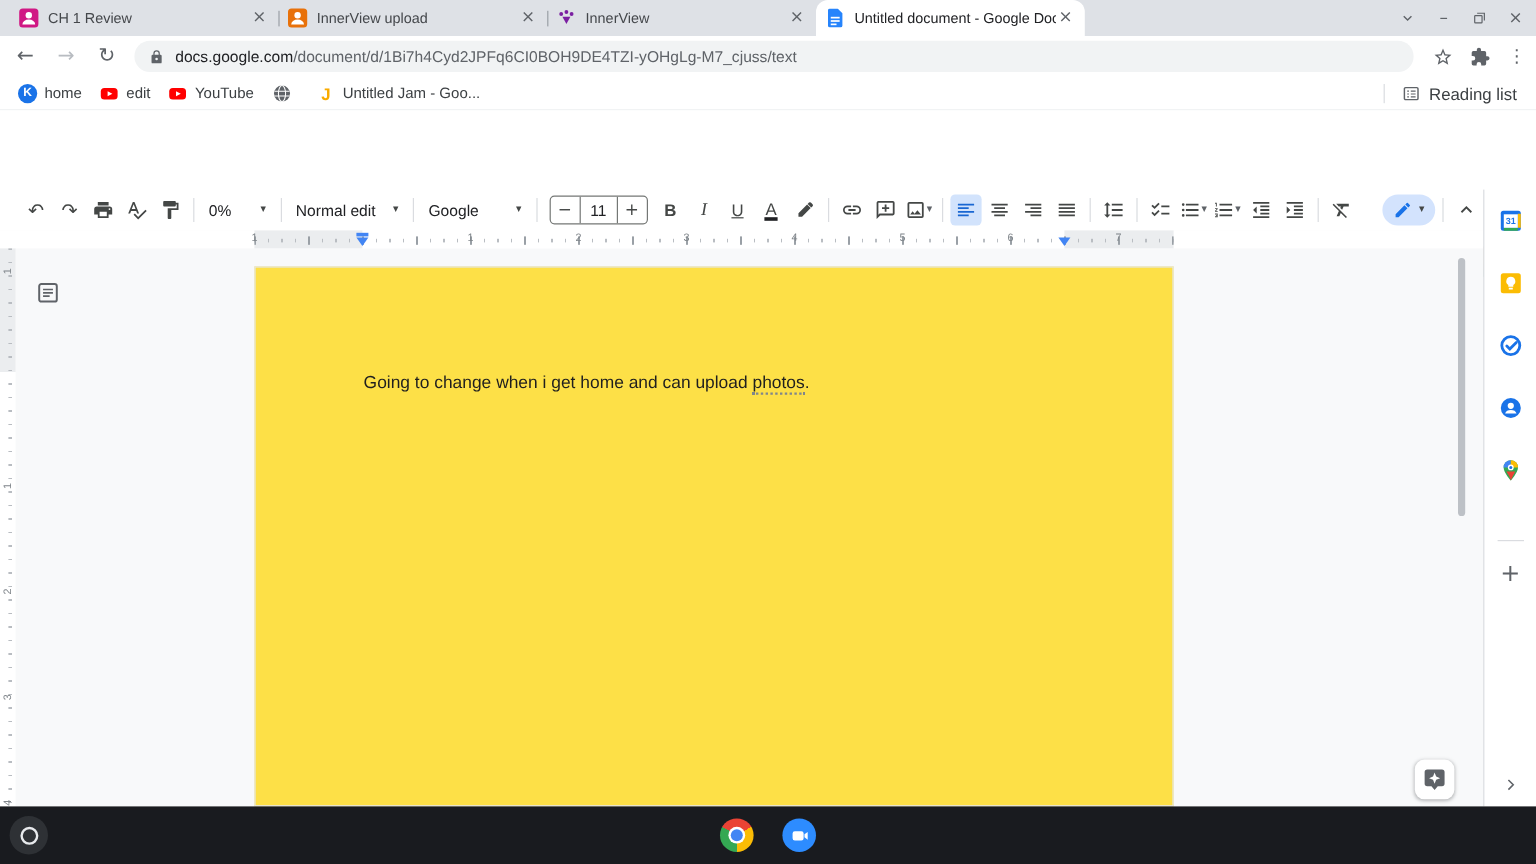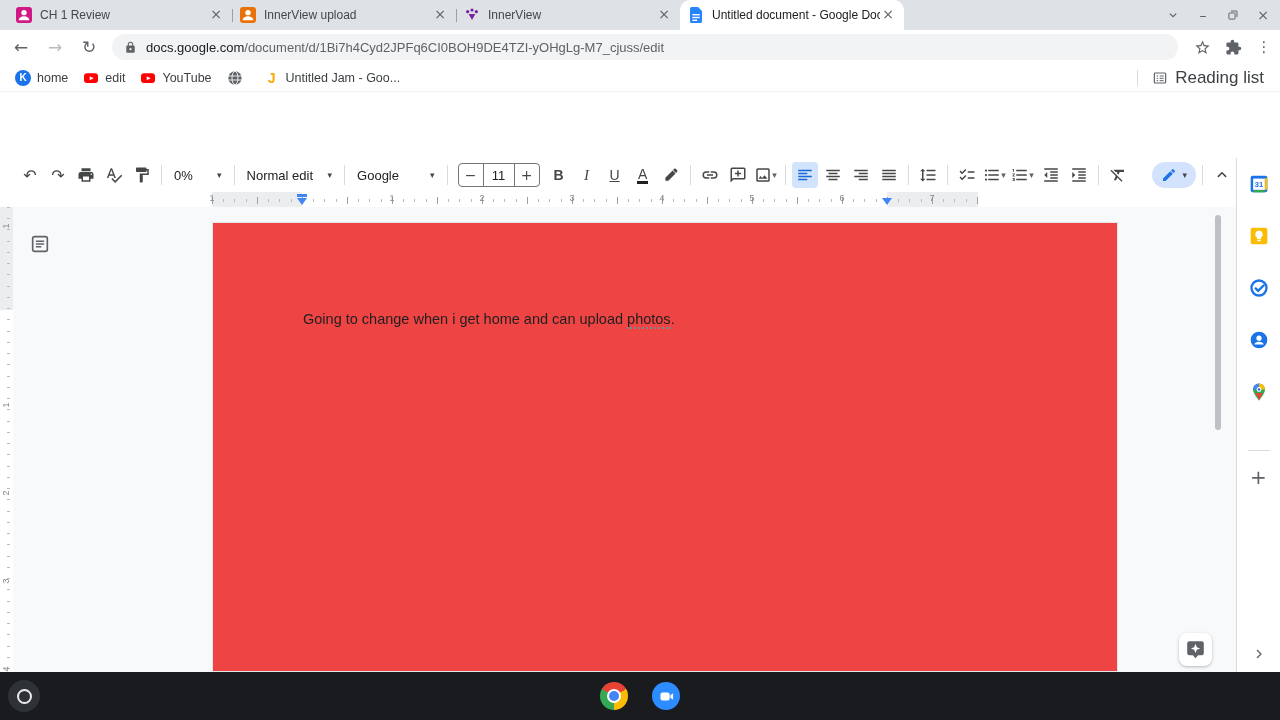--- a/index.html
+++ b/index.html
@@ -41,21 +41,21 @@
 
   
   .bookmarksbar{position:absolute;top:64px;left:0;width:1280px;height:28px;background:#fff;
     display:flex;align-items:center;border-bottom:1px solid #eef0f2;box-sizing:border-box;}
   #bookmarks-items{display:flex;align-items:center;}
   .bm{display:flex;align-items:center;margin-left:15px;font-size:12.5px;color:#3c4043;}
   .bicon{width:16px;height:16px;margin-right:6px;display:flex;align-items:center;justify-content:center;}
   .bicon svg{width:16px;height:16px;}
   .kbadge{border-radius:50%;background:#1a73e8;color:#fff;font-size:10px;font-weight:bold;}
   .jam{color:#f9ab00;font-weight:bold;font-size:14px;}
-  .reading{margin-left:auto;display:flex;align-items:center;margin-right:16px;font-size:17px;color:#3c4043;}
+  .reading{margin-left:auto;display:flex;align-items:center;margin-right:16px;font-size:14px;color:#3c4043;}
   .vsep{width:1px;height:16px;background:#dadce0;margin-right:14px;}
   .reading svg{width:16px;height:16px;margin-right:7px;}
 
   
   .dheader{position:absolute;top:92px;left:0;width:1280px;height:66px;background:#fff;}
   .dlogo{position:absolute;left:22px;top:102px;width:27px;height:38px;}
   .dtitle{position:absolute;left:66px;top:105px;font-size:18px;color:#5f6368;}
   .title-icons{position:absolute;left:231px;top:108px;display:flex;gap:11px;}
   .title-icons svg{width:18px;height:18px;}
   #menubar{position:absolute;left:66px;top:132px;display:flex;gap:13px;align-items:center;font-size:14.5px;color:#202124;}
@@ -113,21 +113,21 @@
     background:repeating-linear-gradient(90deg,#9aa0a6 0 1px,transparent 1px 45px);}
   .hrnum{position:absolute;top:1px;font-size:9px;color:#80868b;transform:translateX(-50%);}
   .mkbar{position:absolute;width:10px;height:3px;background:#4285f4;top:2px;transform:translateX(-50%);}
   .mk{position:absolute;width:0;height:0;border-left:5px solid transparent;border-right:5px solid transparent;
     border-top:7px solid #4285f4;top:6px;transform:translateX(-50%);}
   #vruler{position:absolute;top:15px;left:0;width:13px;height:465px;background:#fff;}
   .vr-band{position:absolute;top:0;left:0;width:13px;height:103px;background:#ebedef;}
   .vticks{position:absolute;top:0;bottom:0;left:7px;width:3px;
     background:repeating-linear-gradient(180deg,#b9bdc2 0 1px,transparent 1px 11.25px);}
   .vrnum{position:absolute;left:0px;width:12px;text-align:center;font-size:9px;color:#80868b;transform:rotate(-90deg);}
-  .page{position:absolute;left:212px;top:30px;width:906px;height:450px;background:#ef4444;border:1px solid #e4e7ea;box-sizing:border-box;}
+  .page{position:absolute;left:212px;top:30px;width:766px;height:450px;background:#fde047;border:1px solid #e4e7ea;box-sizing:border-box;}
   .bodytext{position:absolute;left:90px;top:88px;font-size:14.5px;color:#1f1f1f;white-space:nowrap;}
   .marked{border-bottom:2px dotted #80868b;}
   .outlinebtn{position:absolute;left:29px;top:41px;width:22px;height:22px;}
   .outlinebtn svg{width:22px;height:22px;}
   .scrollbar{position:absolute;left:1215px;top:23px;width:6px;height:215px;background:#bdc1c6;border-radius:3px;}
   .explore{position:absolute;left:1179px;top:441px;width:33px;height:33px;background:#fff;border-radius:8px;
     box-shadow:0 1px 3px rgba(60,64,67,.35);display:flex;align-items:center;justify-content:center;}
   .explore svg{width:21px;height:21px;}
 
   
@@ -434,21 +434,21 @@
 </div>
 
 <div class="navbar">
   <span class="navbtn uni">←</span>
   <span class="navbtn uni dis">→</span>
   <span class="navbtn uni">↻</span>
   <div class="omnibox">
     <svg>
         <use href="#sym-lockg"></use>
       </svg>
-    <span class="url"><span>docs.google.com</span><span class="path">/document/d/1Bi7h4Cyd2JPFq6CI0BOH9DE4TZI-yOHgLg-M7_cjuss/edit</span></span>
+    <span class="url"><span>docs.google.com</span><span class="path">/document/d/1Bi7h4Cyd2JPFq6CI0BOH9DE4TZI-yOHgLg-M7_cjuss/text</span></span>
   </div>
   <div class="navright">
     <span class="nrb">
         <svg>
           <use href="#sym-starline"></use>
         </svg>
       </span>
     <span class="nrb">
         <svg>
           <use href="#sym-puzzle"></use>

